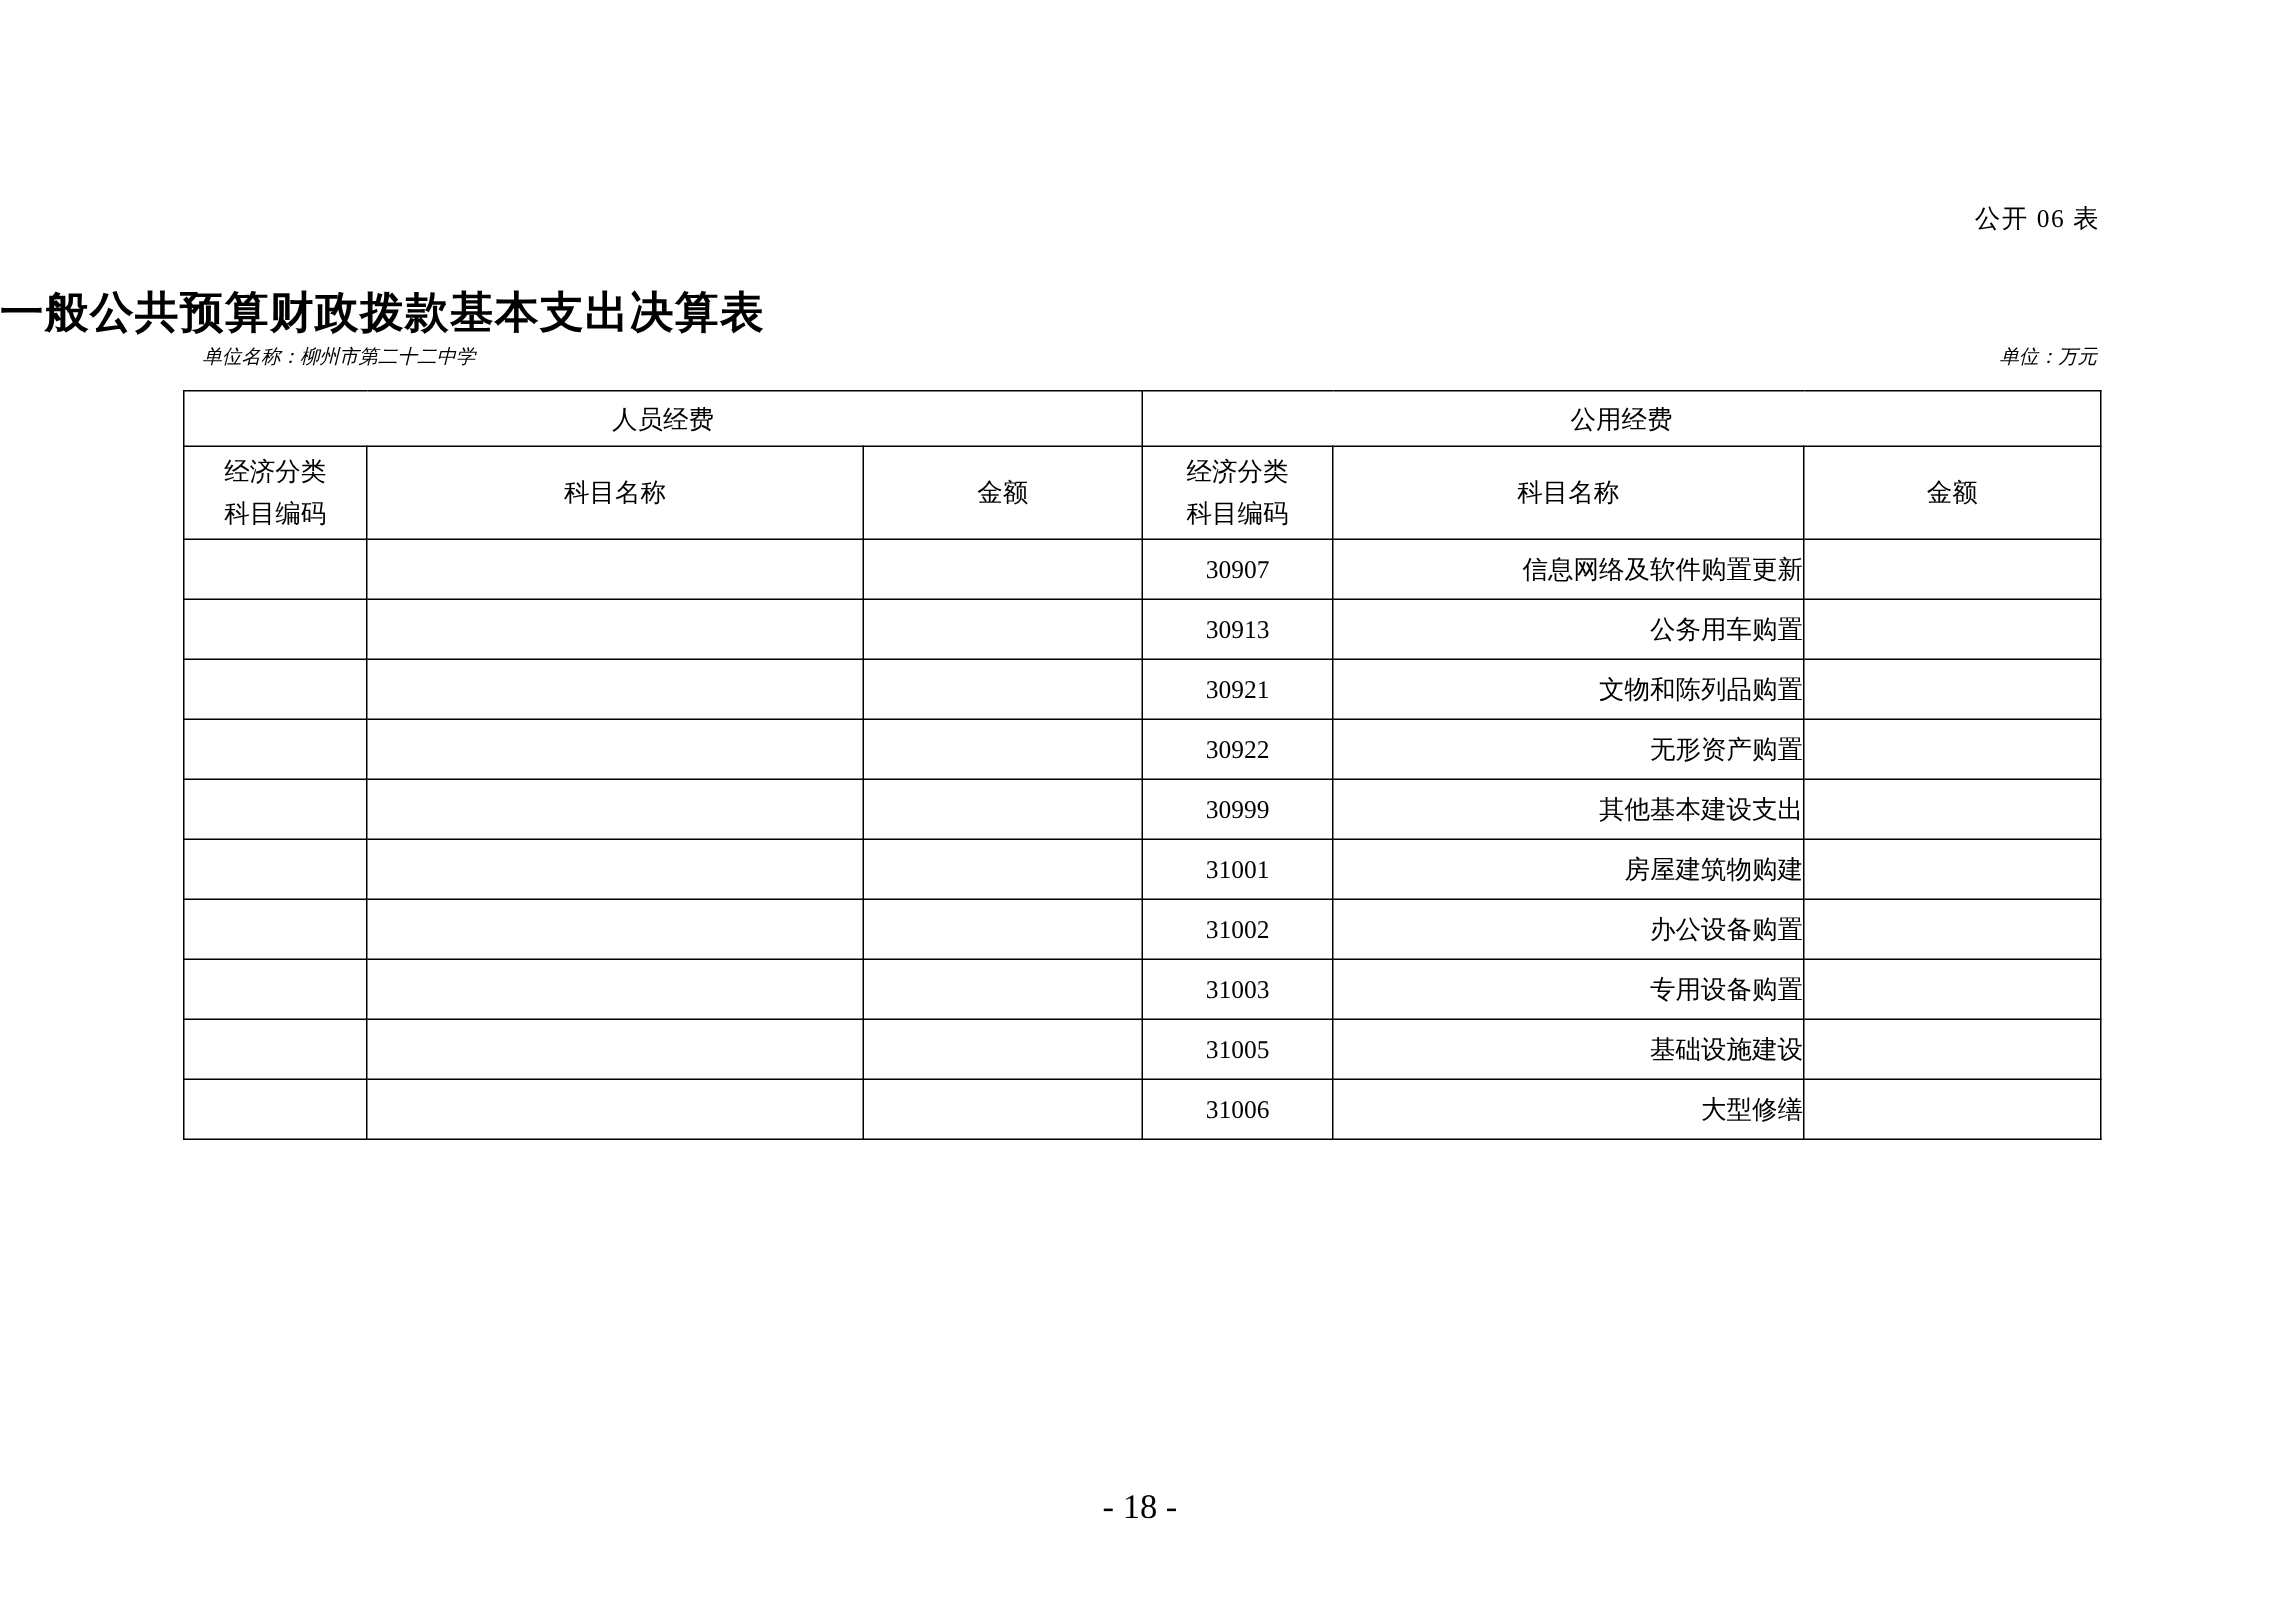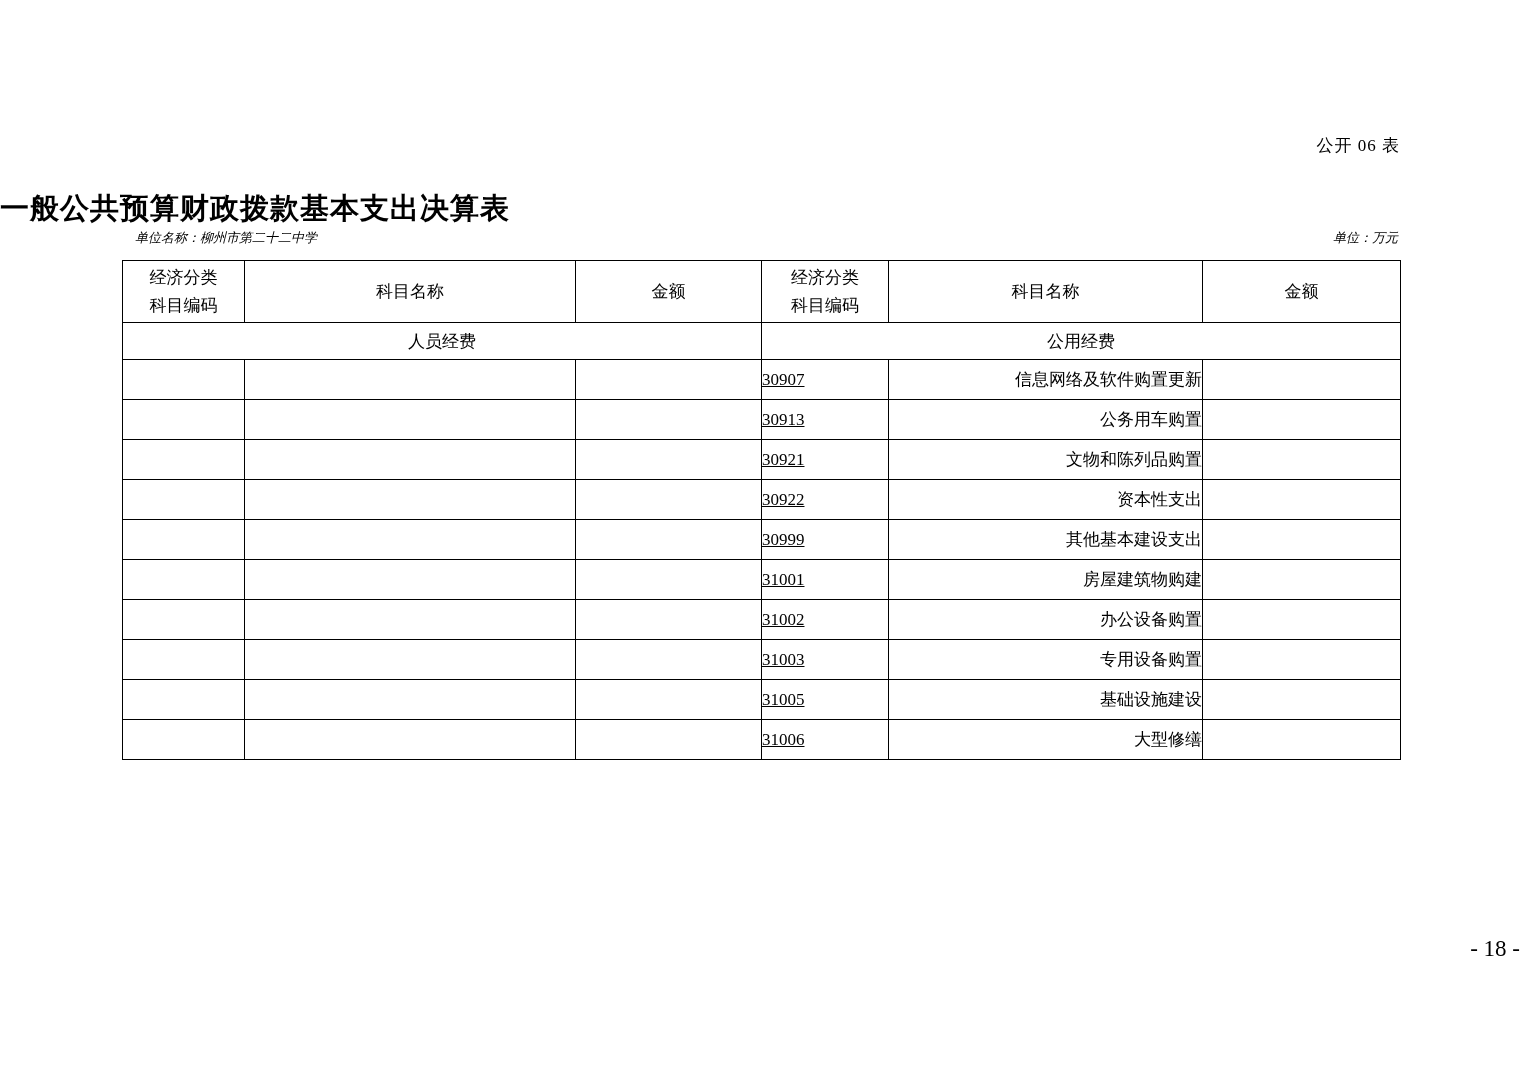--- a/index.html
+++ b/index.html
@@ -54,27 +54,27 @@
   .section-header {
     height: 37px;
     text-align: center;
   }
   .col-header {
     height: 62px;
     text-align: center;
     line-height: 1.6;
   }
   .budget-table tbody td { height: 40px; }
-  .code-cell { text-align: left; padding-left: 14px; text-decoration: underline; }
+  .code-cell { text-align: center; padding-left: 14px; }
   .name-cell { text-align: right; padding-left: 14px; }
   .amount-cell { text-align: left; padding-left: 14px; }
   .page-number {
     position: absolute;
-    top: 936px; left: 0; width: 100%;
-    text-align: right;
+    top: 992px; left: 0; width: 100%;
+    text-align: center;
     font-size: 23px;
   }
 </style>
 </head>
 <body>
 
 <div class="table-label">公开 06 表</div>
 
 <h1 class="doc-title">一般公共预算财政拨款基本支出决算表</h1>
 
@@ -86,38 +86,38 @@
 <table class="budget-table">
   <colgroup>
     <col style="width:122px">
     <col style="width:331px">
     <col style="width:186px">
     <col style="width:127px">
     <col style="width:314px">
     <col style="width:198px">
   </colgroup>
   <thead>
+    <tr>
+      <td class="section-header" colspan="3">人员经费</td>
+      <td class="section-header" colspan="3">公用经费</td>
+    </tr>
     <tr>
       <td class="col-header">
         <div>经济分类</div>
         <div>科目编码</div>
       </td>
       <td class="col-header">科目名称</td>
       <td class="col-header">金额</td>
       <td class="col-header">
         <div>经济分类</div>
         <div>科目编码</div>
       </td>
       <td class="col-header">科目名称</td>
       <td class="col-header">金额</td>
     </tr>
-    <tr>
-      <td class="section-header" colspan="3">人员经费</td>
-      <td class="section-header" colspan="3">公用经费</td>
-    </tr>
   </thead>
   <tbody>
       <tr>
         <td class="code-cell"></td>
         <td class="name-cell"></td>
         <td class="amount-cell"></td>
         <td class="code-cell">30907</td>
         <td class="name-cell">信息网络及软件购置更新</td>
         <td class="amount-cell"></td>
       </tr>
@@ -135,21 +135,21 @@
         <td class="amount-cell"></td>
         <td class="code-cell">30921</td>
         <td class="name-cell">文物和陈列品购置</td>
         <td class="amount-cell"></td>
       </tr>
       <tr>
         <td class="code-cell"></td>
         <td class="name-cell"></td>
         <td class="amount-cell"></td>
         <td class="code-cell">30922</td>
-        <td class="name-cell">资本性支出</td>
+        <td class="name-cell">无形资产购置</td>
         <td class="amount-cell"></td>
       </tr>
       <tr>
         <td class="code-cell"></td>
         <td class="name-cell"></td>
         <td class="amount-cell"></td>
         <td class="code-cell">30999</td>
         <td class="name-cell">其他基本建设支出</td>
         <td class="amount-cell"></td>
       </tr>

